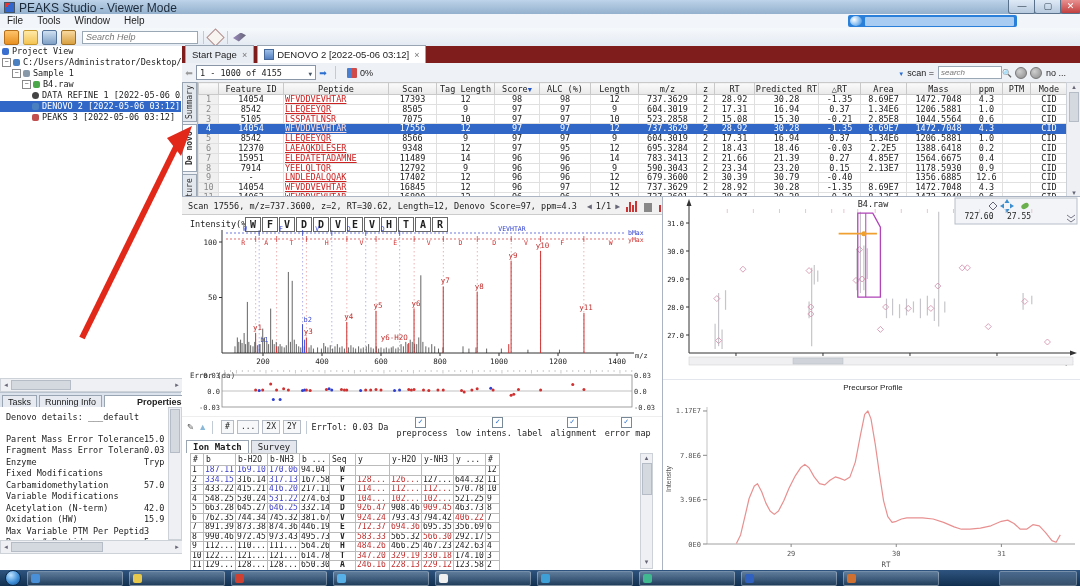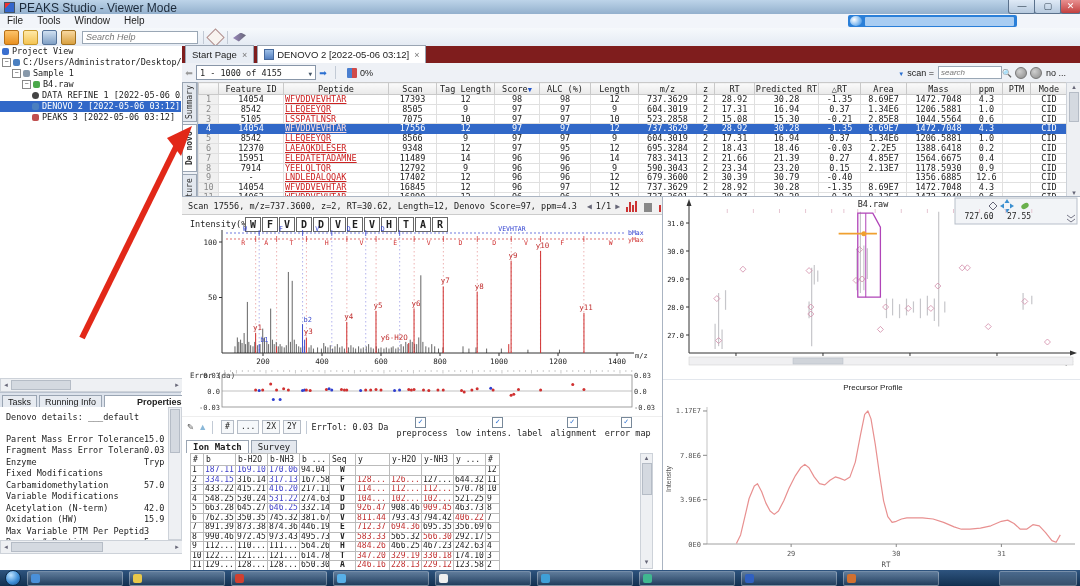--- a/index.html
+++ b/index.html
@@ -1056,25 +1056,25 @@
             <td class="seq">D</td>
             <td class="cy">926.47</td>
             <td class="">908.46</td>
             <td class="cy">909.45</td>
             <td class="">463.73</td>
             <td class="">8</td>
           </tr>
           <tr>
             <td class="">6</td>
             <td class="">762.35</td>
-            <td class="">350.35</td>
+            <td class="">744.34</td>
             <td class="">745.32</td>
             <td class="">381.67</td>
             <td class="seq">V</td>
-            <td class="cy">811.44</td>
+            <td class="cy">924.24</td>
             <td class="">793.43</td>
             <td class="">794.42</td>
             <td class="cy">406.22</td>
             <td class="">7</td>
           </tr>
           <tr>
             <td class="">7</td>
             <td class="">891.39</td>
             <td class="">873.38</td>
             <td class="">874.36</td>

